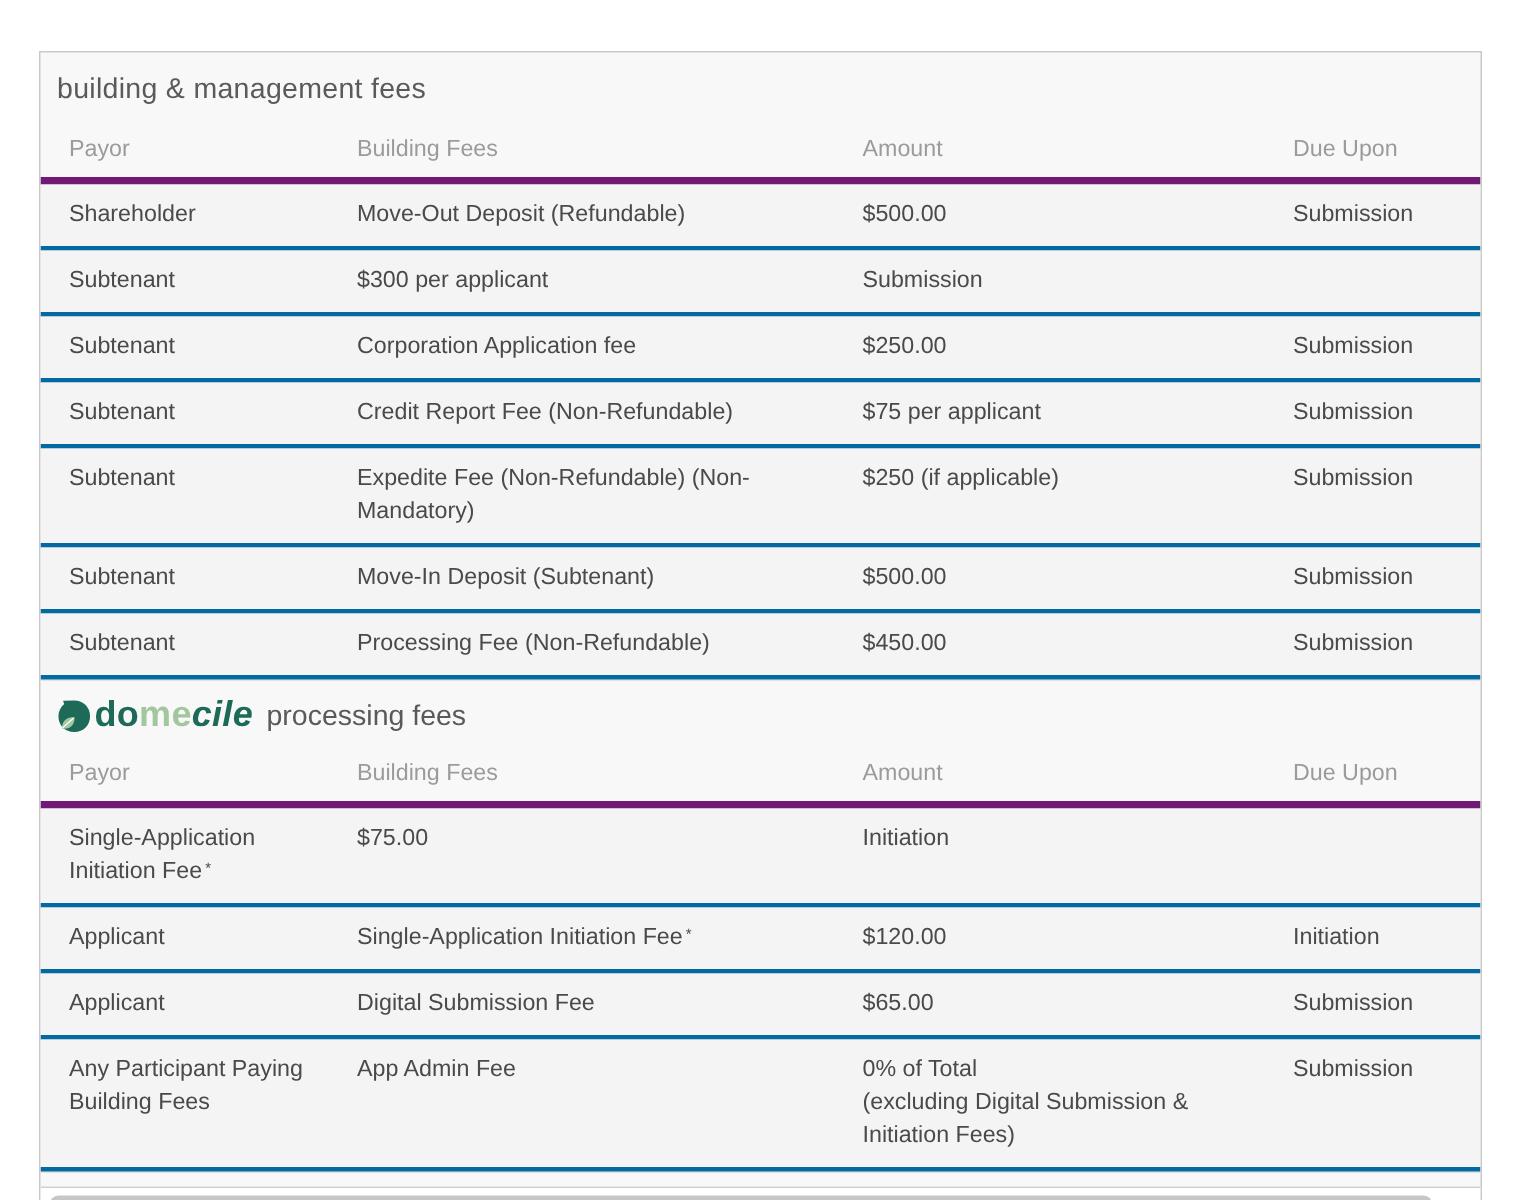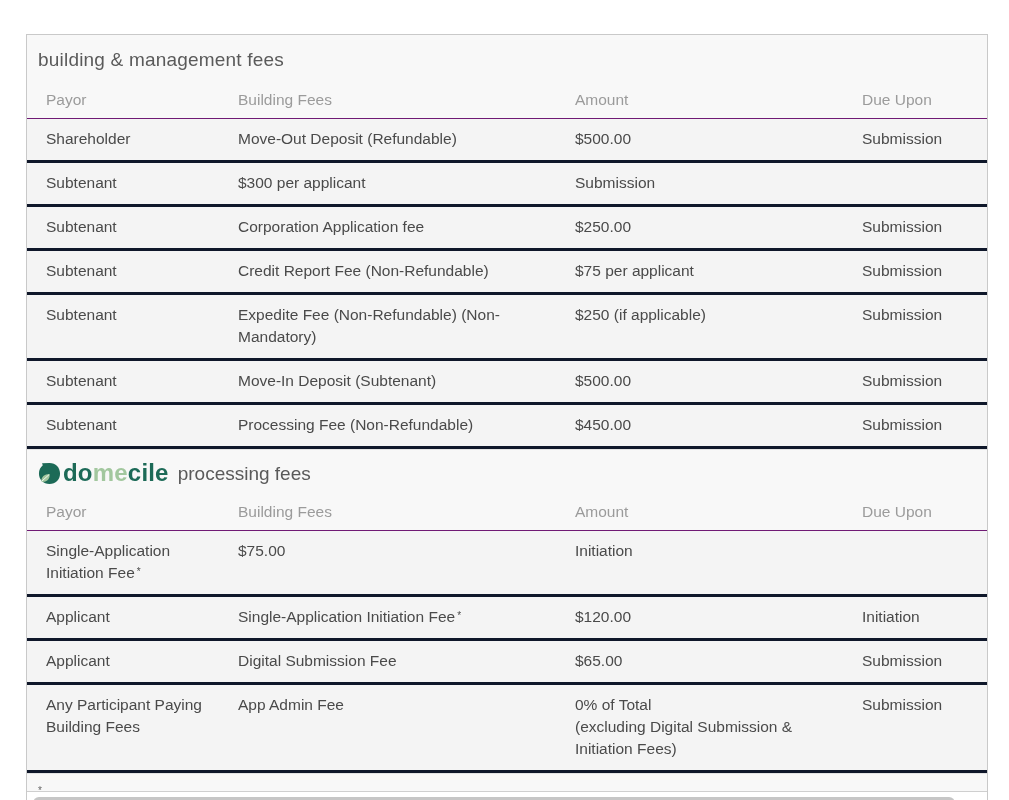--- a/index.html
+++ b/index.html
@@ -15,29 +15,29 @@
     padding:14px 0 12px 11px; font-size:19px; color:#5a5a5a; letter-spacing:.2px;
   }
   .logo-title { display:flex; align-items:center; padding:12px 0 10px 11px; }
   .logo-icon { width:23px; height:23px; margin-right:2px; flex:0 0 auto; }
   .logo-word { font-size:24px; font-weight:700; letter-spacing:.2px; line-height:1; }
   .logo-suffix { font-size:19px; color:#5a5a5a; margin-left:9px; position:relative; top:1px; }
 
   .col-headers {
     display:grid; grid-template-columns:211px 337px 287px 1fr;
     padding:8px 0 9px 0; color:#9b9b9b; font-size:15.5px;
-    border-bottom:1px solid #701a75;
+    border-bottom:5px solid #701a75;
   }
   .col-headers > div:first-child { padding-left:19px; }
 
   .rows { display:block; }
   .frow {
     display:grid; grid-template-columns:211px 337px 287px 1fr;
     background:#f4f4f4; padding:9px 0 10px 0;
-    border-bottom:3px solid #0f172a; box-shadow:0 1px 0 #e3e3e3;
+    border-bottom:3px solid #0369a1; box-shadow:0 1px 0 #e3e3e3;
     font-size:15.5px; color:#4a4a4a; line-height:22px; align-items:start;
   }
   .frow > div:first-child { padding-left:19px; padding-right:14px; }
   .cell-fee { padding-right:36px; }
   .cell-amount { padding-right:40px; }
   .amount-note { max-width:228px; }
   sup.mark { font-size:10px; vertical-align:top; position:relative; top:-1px; margin-left:2px; color:#4a4a4a; }
 
   .footnote { padding:14px 0 0 11px; font-size:15px; color:#666666; }
   .footnote sup { font-size:10px; position:relative; top:-2px; margin-right:2px; }
@@ -137,21 +137,21 @@
   </div>
 
   <div>
     <div class="logo-title">
       <svg class="logo-icon" viewBox="0 0 24 24">
         <path d="M12 1 C18.5 1 23 5.8 23 12 C23 18.2 18.5 23 12 23 C5.5 23 1 18.2 1 12 C1 8.5 2.5 5.5 5 3.4 L4.2 1.2 Z" fill="#1c6a57"></path>
         <path d="M3.5 20.5 C9 21.5 12.5 18 12.2 12.5 C6.5 12.5 3.2 15.5 3.5 20.5 Z" fill="#a2c79e"></path>
         <path d="M3.8 20.2 L11.5 13.2" stroke="#ffffff" stroke-width="0.9" fill="none"></path>
       </svg>
       <span class="logo-word">
-        <span style="color: rgb(28, 106, 87);">do</span><span style="color: rgb(162, 199, 158);">me</span><span style="color: rgb(28, 106, 87);">cile</span>
+        <span style="color: rgb(28, 106, 87);">do</span><span style="color: rgb(162, 199, 158);">me</span><span style="color: rgb(28, 106, 87); font-style: italic;">cile</span>
       </span>
       <span class="logo-suffix">processing fees</span>
     </div>
     <div class="col-headers">
       <div>Payor</div>
       <div>Building Fees</div>
       <div>Amount</div>
       <div>Due Upon</div>
     </div>
     <div class="rows">

